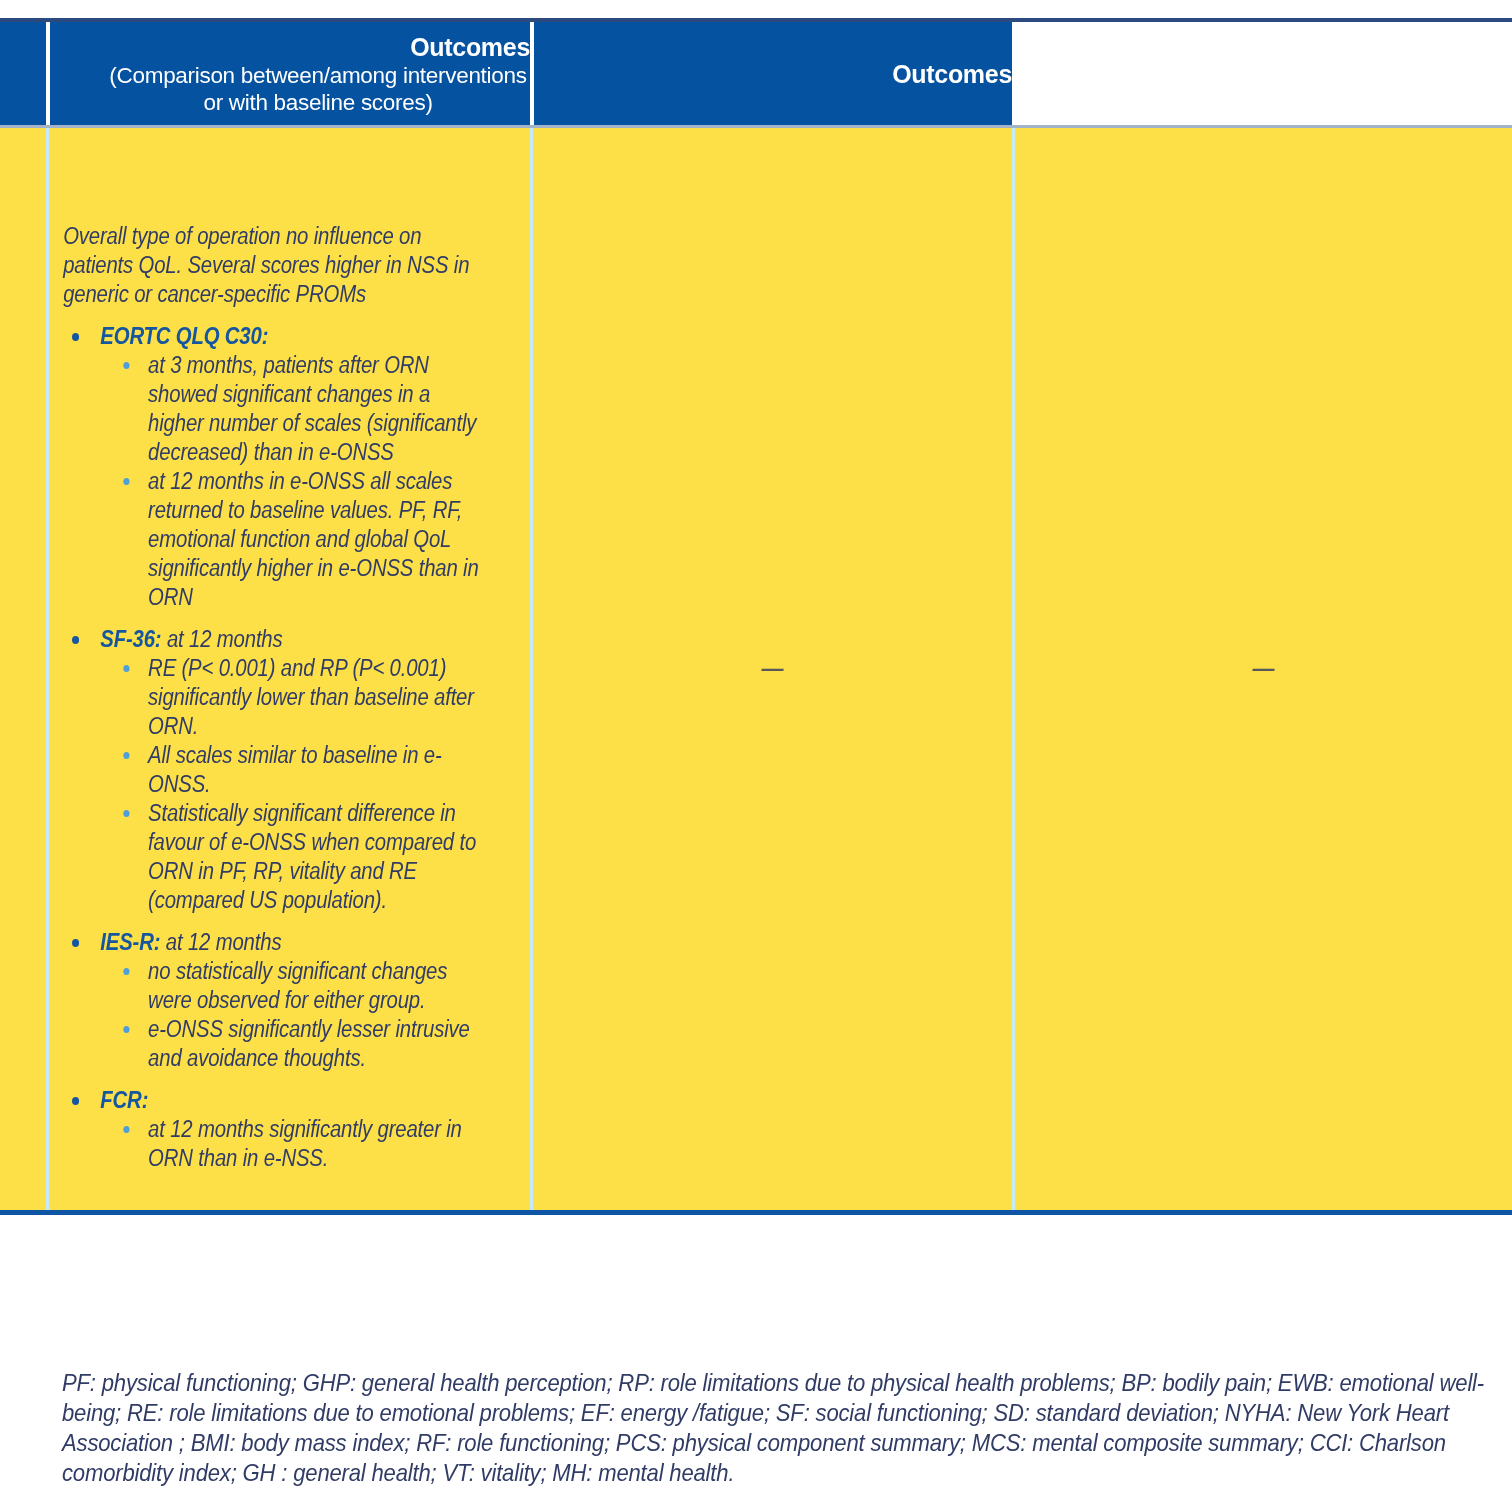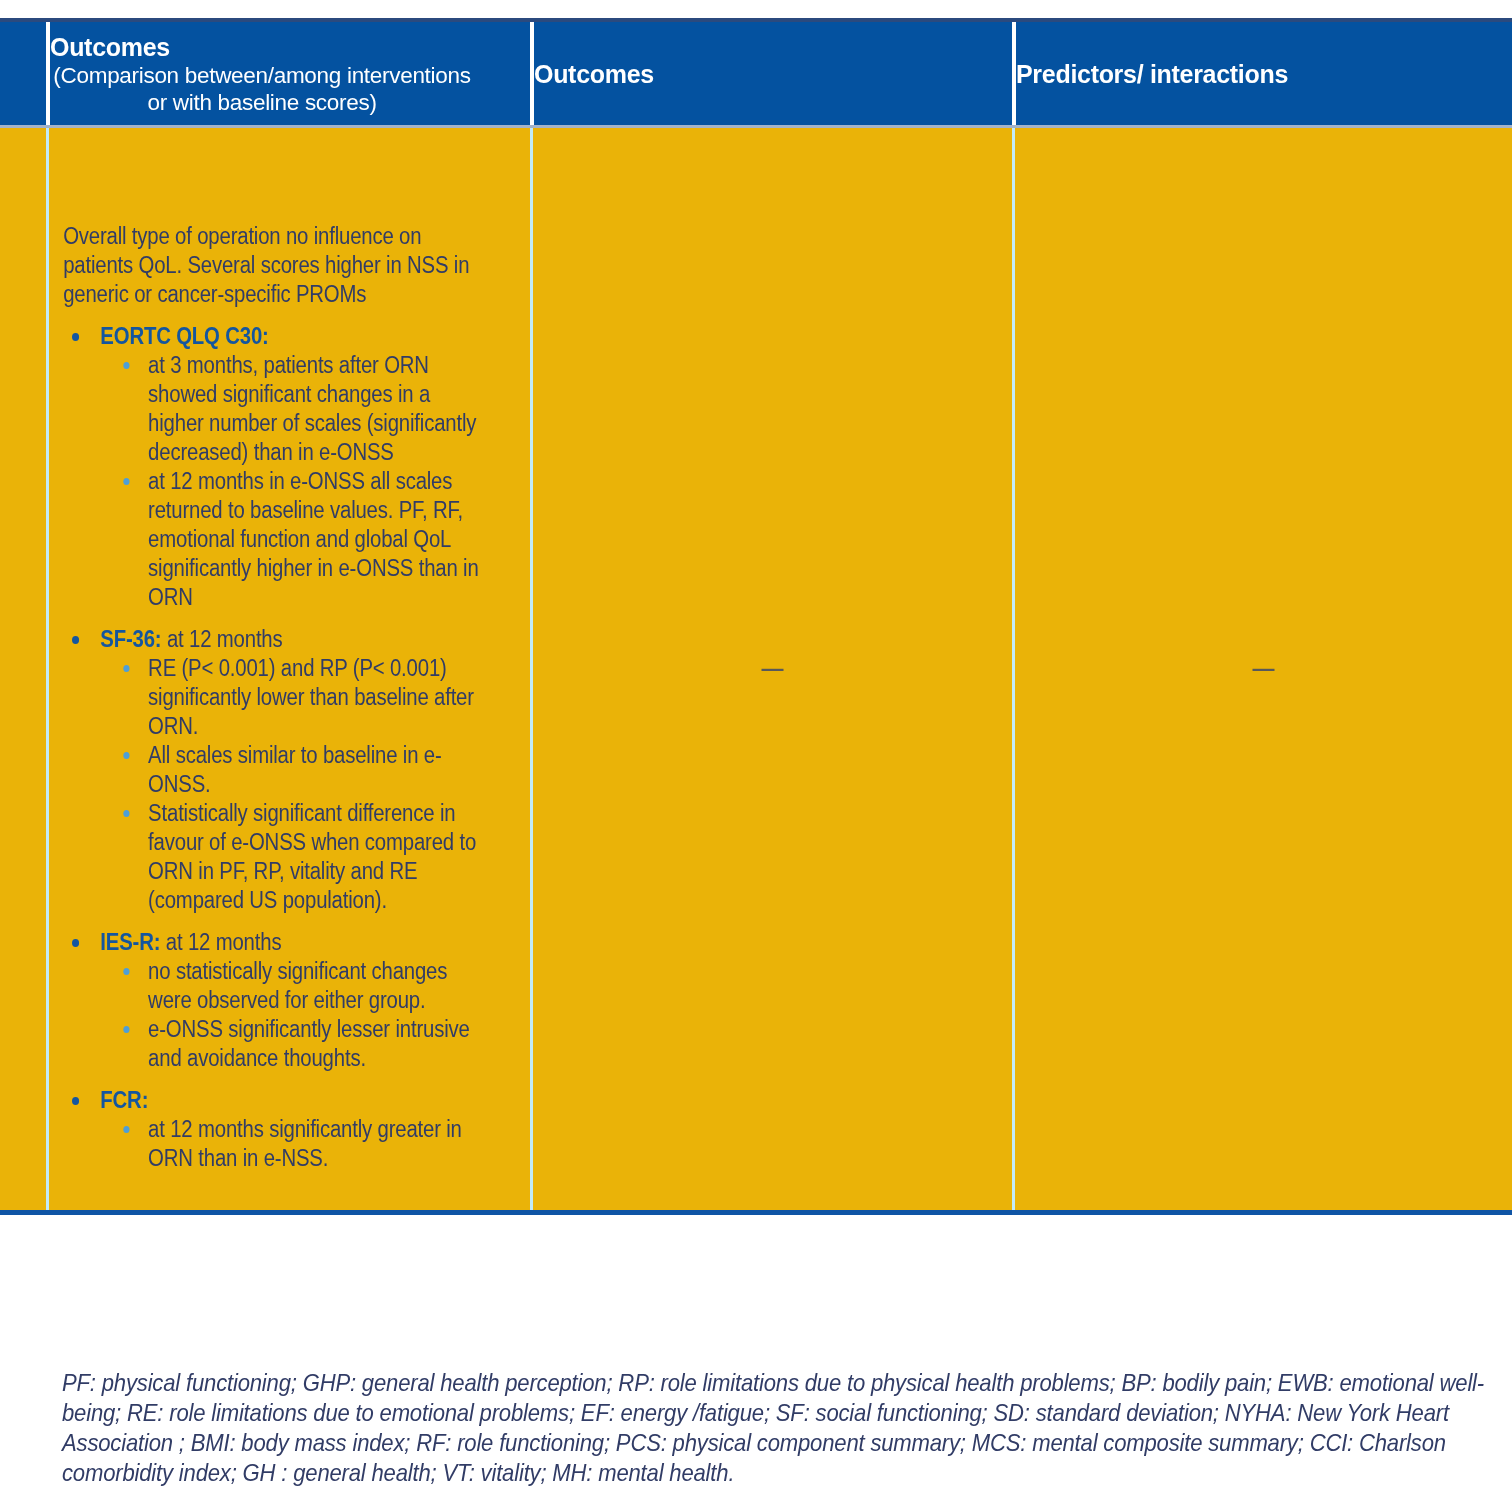--- a/index.html
+++ b/index.html
@@ -17,39 +17,39 @@
   .hrow {
     display:flex;
     border-top:4px solid #2b4a7e;
     border-bottom:3px solid #a3b3ca;
     height:110px;
   }
   .hcell {
     background:#0452a0;
     color:#ffffff;
     display:flex; flex-direction:column;
-    justify-content:center; align-items:flex-start;
+    justify-content:center; align-items:flex-end;
     text-align:center;
   }
   .h-sliver { width:46px; }
   .h-col1 { width:484px; border-left:4px solid #ffffff; }
   .h-col2 { width:482px; border-left:4px solid #ffffff; }
   .h-col3 { flex:1;      border-left:4px solid #ffffff; }
   .htitle { font-weight:bold; font-size:25px; line-height:30px; letter-spacing:-0.3px; }
   .hsub   { font-size:22.5px; line-height:27px; letter-spacing:-0.3px; }
   .h-col1 .hsub { max-width:424px; }
   .h-col2 .hsub { max-width:428px; }
 
   
   .brow {
     display:flex;
     min-height:1087px;
     border-bottom:5px solid #0f55a5;
   }
-  .bcell { background:#eab308; }
+  .bcell { background:#fde047;font-style:italic; }
   .b-sliver { width:46px; }
   .b-col1 { width:484px; border-left:3px solid #c3ebf8; padding-top:94px; }
   .b-col2 { width:482px; border-left:3px solid #c3ebf8;
             display:flex; align-items:center; justify-content:center; }
   .b-col3 { flex:1; border-left:3px solid #c3ebf8;
             display:flex; align-items:center; justify-content:center; }
 
   
   .col1-inner {
     width:546px;
@@ -101,23 +101,20 @@
   <div class="results-table">
 
     <div class="hrow">
       <div class="hcell h-sliver"></div>
       <div class="hcell h-col1">
         <div class="htitle">Outcomes</div>
         <div class="hsub">(Comparison between/among interventions or with baseline scores)</div>
       </div>
       <div class="hcell h-col2">
         <div class="htitle">Outcomes</div>
-      </div>
-      <div class="hcell h-col3">
-        <div class="htitle">Predictors/ interactions</div>
       </div>
     </div>
 
     <div class="brow">
       <div class="bcell b-sliver"></div>
 
       <div class="bcell b-col1">
         <div class="col1-inner">
           <div class="intro">Overall type of operation no influence on patients QoL. Several scores higher in NSS in generic or cancer-specific PROMs</div>
 

